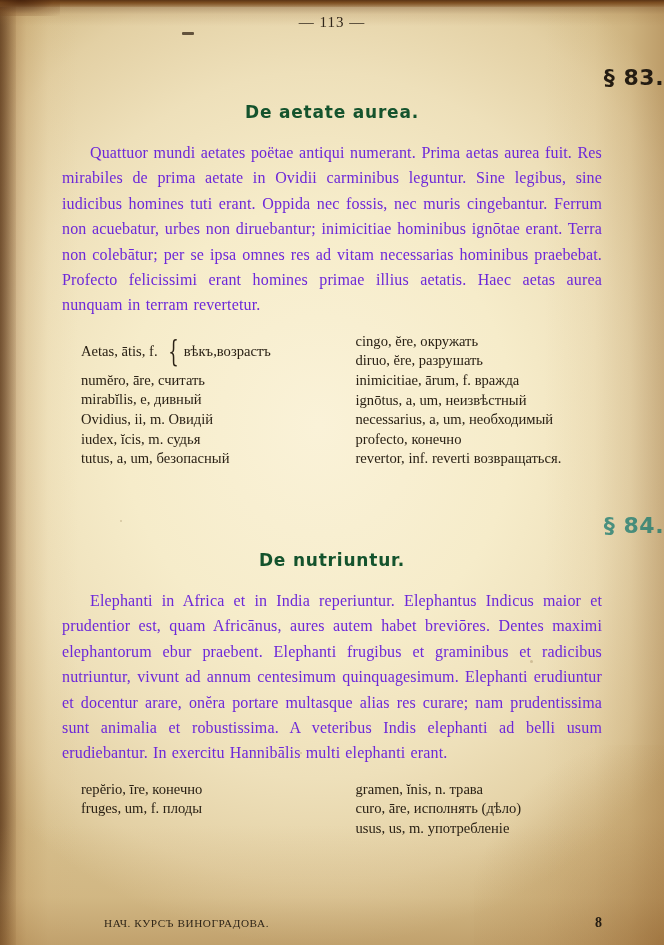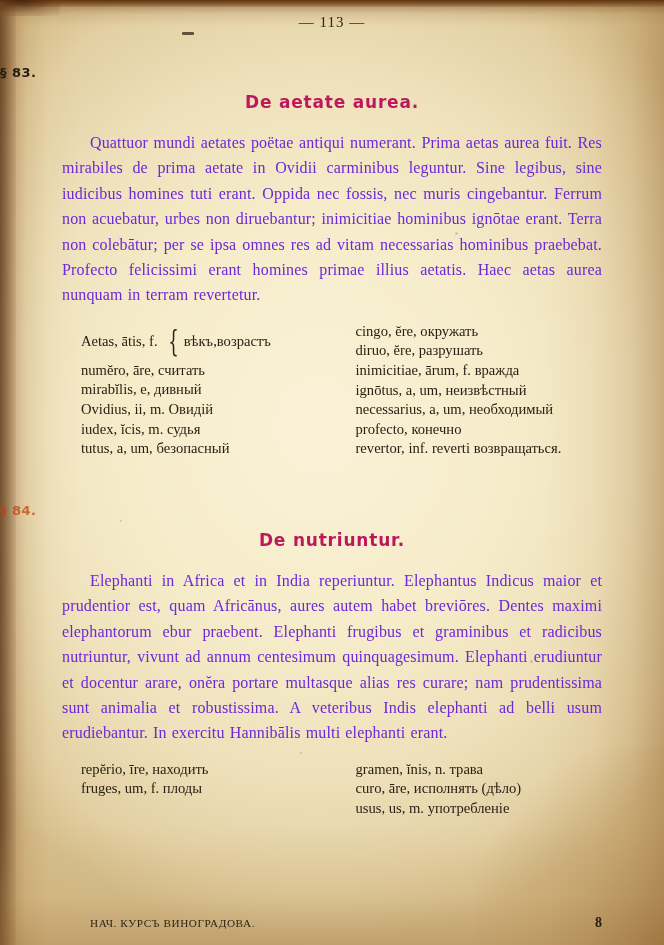--- a/index.html
+++ b/index.html
@@ -99,41 +99,41 @@
     position: absolute;
     left: 182px;
     top: 32px;
     width: 12px;
     height: 3px;
     background: #4a3b28;
     opacity: 0.85;
     border-radius: 1px;
   }
   .sec-num {
-    text-align: left;
+    text-align: right;
     font-family: "DejaVu Sans", "Liberation Sans", sans-serif;
     font-weight: bold;
-    font-size: 13px;
+    font-size: 22px;
     letter-spacing: 0.5px;
     margin-top: 34px;
     color: #241c12;
   }
   .sec-num.faded {
-    color: #c2410c;
+    color: #0f766e;
     opacity: 0.72;
     margin-top: 44px;
   }
   .sec-title {
     text-align: center;
     font-family: "DejaVu Sans", "Liberation Sans", sans-serif;
     font-weight: bold;
     font-size: 17px;
     letter-spacing: 0.8px;
     margin-top: 12px;
-    color: #be185d;
+    color: #14532d;
   }
   .body-text {
     margin: 18px 62px 0 62px;
     font-family: "Liberation Serif", "DejaVu Serif", serif;
     font-size: 16px;
     line-height: 25.4px;
     text-align: justify;
     text-indent: 28px;
     color: #6d28d9;
     letter-spacing: 0.15px;
@@ -175,21 +175,21 @@
     color: #2a2115;
     margin-right: 1px;
   }
   .brace-entry .glosses {
     display: flex;
     flex-direction: row;
     line-height: 19.6px;
   }
   .footer {
     position: absolute;
-    left: 48px;
+    left: 62px;
     right: 62px;
     bottom: 14px;
     display: flex;
     align-items: baseline;
     justify-content: space-between;
     font-family: "Liberation Serif", "DejaVu Serif", serif;
   }
   .footer .imprint {
     font-size: 11.2px;
     letter-spacing: 0.6px;
@@ -261,21 +261,21 @@
         <div class="row">revertor, inf. reverti возвращаться.</div>
       </div>
     </div>
 
     <div class="sec-num faded">§ 84.</div>
     <div class="sec-title">De nutriuntur.</div>
     <p class="body-text">Elephanti in Africa et in India reperiuntur. Elephantus Indicus maior et prudentior est, quam Africānus, aures autem habet breviōres. Dentes maximi elephantorum ebur praebent. Elephanti frugibus et graminibus et radicibus nutriuntur, vivunt ad annum centesimum quinquagesimum. Elephanti erudiuntur et docentur arare, onĕra portare multasque alias res curare; nam prudentissima sunt animalia et robustissima. A veteribus Indis elephanti ad belli usum erudiebantur. In exercitu Hannibālis multi elephanti erant.</p>
 
     <div class="vocab">
       <div class="col left">
-        <div class="row">repĕrio, īre, находить</div>
+        <div class="row">repĕrio, īre, конечно</div>
         <div class="row">fruges, um, f. плоды</div>
       </div>
       <div class="col right">
         <div class="row">gramen, ĭnis, n. трава</div>
         <div class="row">curo, āre, исполнять (дѣло)</div>
         <div class="row">usus, us, m. употребленіе</div>
       </div>
     </div>
 
     <div class="footer">

